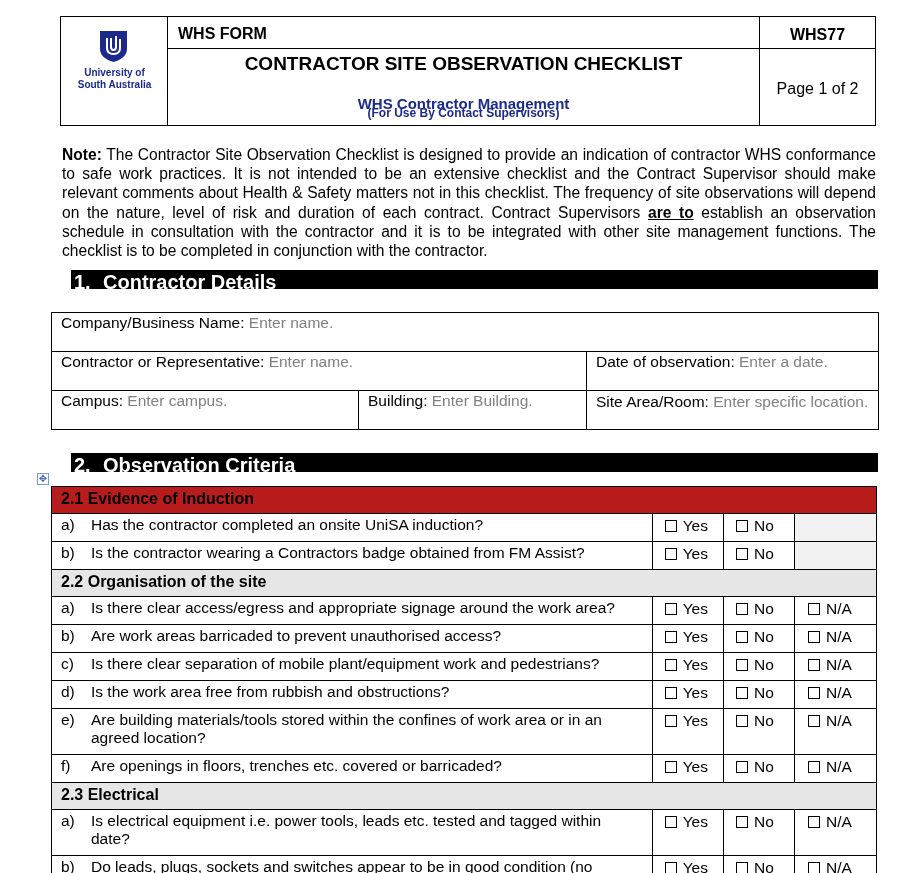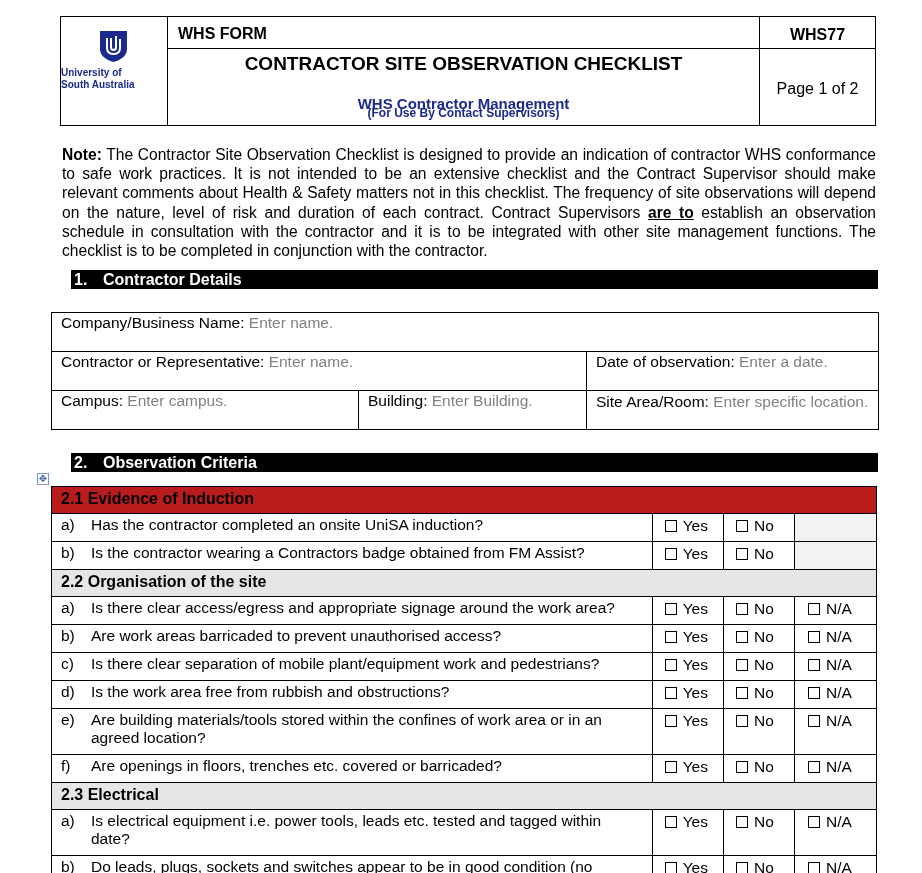--- a/index.html
+++ b/index.html
@@ -3,35 +3,35 @@
 <meta charset="utf-8">
 <style>
   * { box-sizing: border-box; margin: 0; padding: 0; }
   html, body { width: 922px; height: 873px; overflow: hidden; background: #ffffff; }
   body { font-family: "Liberation Sans", sans-serif; color: #000; position: relative; }
 
   
   .hdr { position: absolute; left: 60px; top: 16px; width: 816px; height: 110px; border: 1px solid #000; }
   .hdr .logo-cell { position: absolute; left: 0; top: 0; width: 107px; height: 108px; border-right: 1px solid #000; }
   .hdr .logo-shield { position: absolute; left: 39px; top: 14px; width: 27px; height: 31px; }
-  .hdr .logo-text { position: absolute; left: 0; top: 50px; width: 107px; text-align: left; font-size: 10px; font-weight: bold; color: #1b2a8c; line-height: 12px; }
+  .hdr .logo-text { position: absolute; left: 0; top: 50px; width: 107px; text-align: center; font-size: 10px; font-weight: bold; color: #1b2a8c; line-height: 12px; }
   .hdr .form-label { position: absolute; left: 107px; top: 0; width: 591px; height: 32px; border-bottom: 1px solid #000; font-weight: bold; font-size: 16px; padding: 8px 0 0 10px; }
   .hdr .code { position: absolute; left: 698px; top: 0; width: 116px; height: 32px; border-left: 1px solid #000; border-bottom: 1px solid #000; font-weight: bold; font-size: 16px; text-align: center; padding-top: 9px; }
   .hdr .title { position: absolute; left: 107px; top: 36px; width: 591px; text-align: center; font-weight: bold; font-size: 19px; }
   .hdr .subtitle { position: absolute; left: 107px; top: 78px; width: 591px; text-align: center; font-weight: bold; font-size: 15px; color: #1b2a8c; }
   .hdr .subnote { position: absolute; left: 107px; top: 89px; width: 591px; text-align: center; font-weight: bold; font-size: 12px; color: #1b2a8c; }
   .hdr .page { position: absolute; left: 698px; top: 32px; width: 116px; height: 76px; border-left: 1px solid #000; font-size: 16px; text-align: center; padding-top: 31px; }
 
   
   .note { position: absolute; left: 62px; top: 145px; width: 814px; font-size: 15.6px; line-height: 19.2px; text-align: justify; }
   .note b { font-weight: bold; }
   .note u { font-weight: bold; text-decoration: underline; }
 
   
-  .section-bar { position: absolute; left: 71px; width: 807px; height: 19px; background: #000; color: #fff; font-weight: bold; font-size: 16px; padding: 1px 0 0 3px; }
+  .section-bar { position: absolute; left: 71px; width: 807px; height: 19px; background: #000; color: #fff; font-weight: bold; font-size: 20px; padding: 1px 0 0 3px; }
   .section-bar .num { display: inline-block; width: 29px; }
 
   
   .details { position: absolute; left: 51px; top: 312px; width: 828px; height: 118px; border: 1px solid #000; font-size: 15.5px; }
   .details .cell { position: absolute; padding: 1px 0 0 9px; }
   .details .lbl { color: #000; }
   .details .ph { color: #808080; }
   .details .hline { position: absolute; left: 0; width: 826px; height: 1px; background: #000; }
   .details .vline { position: absolute; width: 1px; background: #000; }
 

